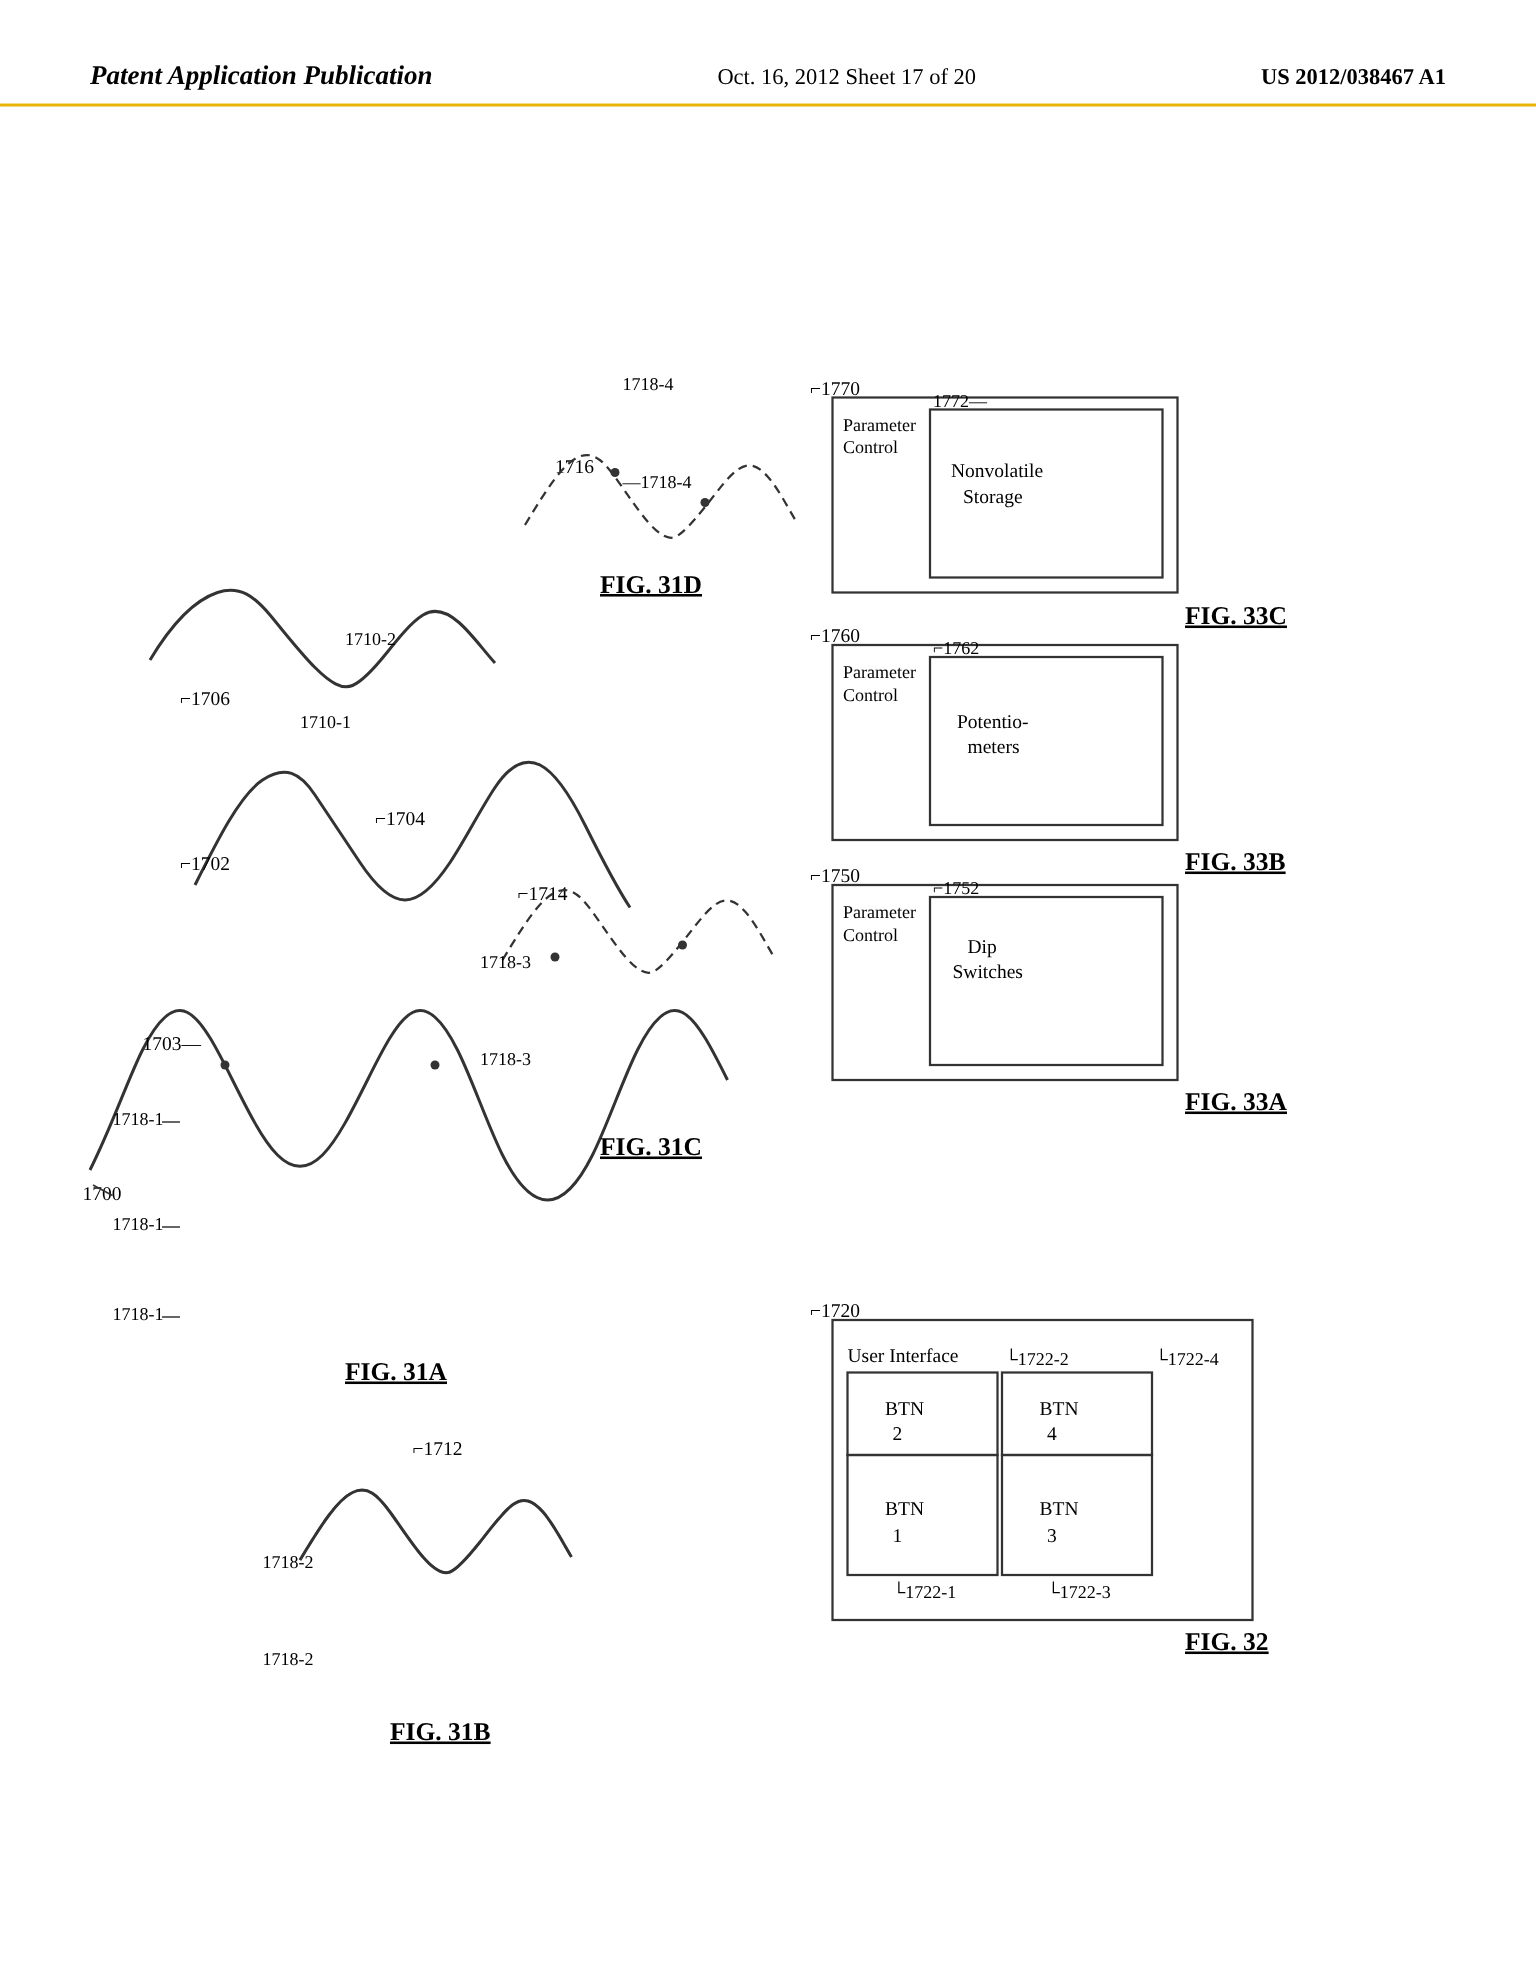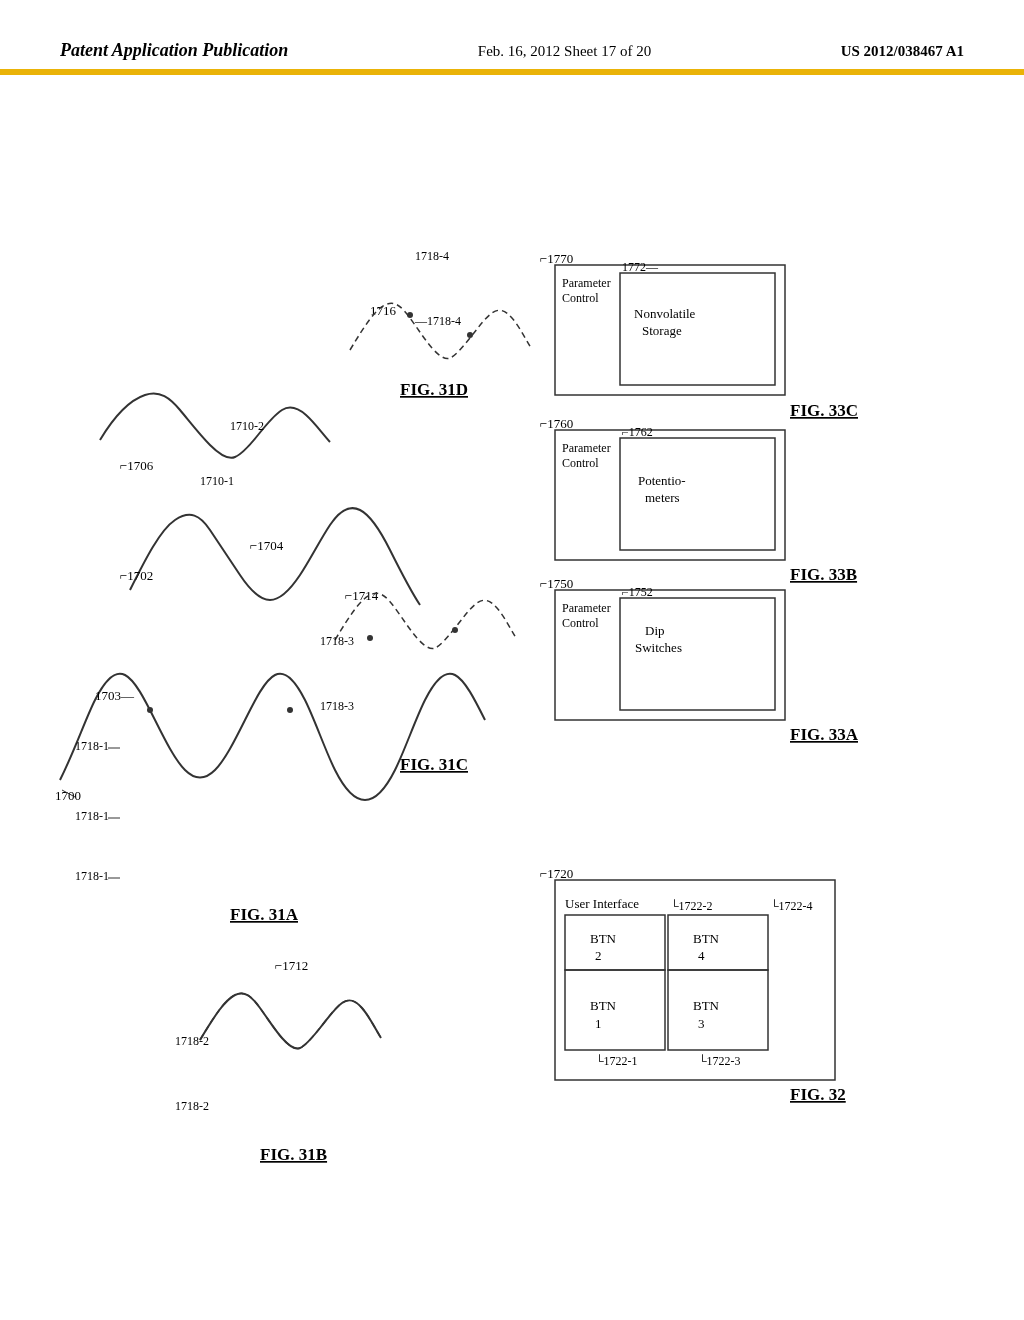--- a/index.html
+++ b/index.html
@@ -19,21 +19,21 @@
     }
     .header {
       position: absolute;
       top: 40px;
       left: 0;
       right: 0;
       display: flex;
       justify-content: space-between;
       align-items: baseline;
       padding: 0 60px;
-      border-bottom: 6px solid #eab308;
+      border-bottom: 2px solid #eab308;
       padding-bottom: 8px;
     }
     .header-left {
       font-weight: bold;
       font-size: 18px;
       font-style: italic;
     }
     .header-center {
       font-size: 15px;
     }
@@ -60,21 +60,21 @@
       font-family: 'Times New Roman', Times, serif;
     }
   </style>
 </head>
 <body>
 
 <div class="page">
 
   <div class="header">
     <span class="header-left">Patent Application Publication</span>
-    <span class="header-center">Feb. 16, 2012  Sheet 17 of 20</span>
+    <span class="header-center">Oct. 16, 2012  Sheet 17 of 20</span>
     <span class="header-right">US 2012/038467 A1</span>
   </div>
 
   <div class="main-content">
     <svg class="diagrams-svg" viewBox="0 0 1024 1220">
 
       <path d="M 60,680 C 75,650 85,620 95,600 C 105,580 115,570 125,575 C 135,580 145,600 155,620 C 165,640 175,660 185,670 C 195,680 205,680 215,670 C 225,660 235,640 245,620 C 255,600 265,580 275,575 C 285,570 295,580 305,600 C 315,620 325,650 335,670 C 345,690 355,700 365,700 C 375,700 385,690 395,670 C 405,650 415,620 425,600 C 435,580 445,570 455,575 C 465,580 475,600 485,620" stroke="#333" stroke-width="2" fill="none"></path>
 
       <text x="55" y="700" font-size="13">1700</text>
       <line x1="75" y1="697" x2="62" y2="690" stroke="#333" stroke-width="1"></line>

